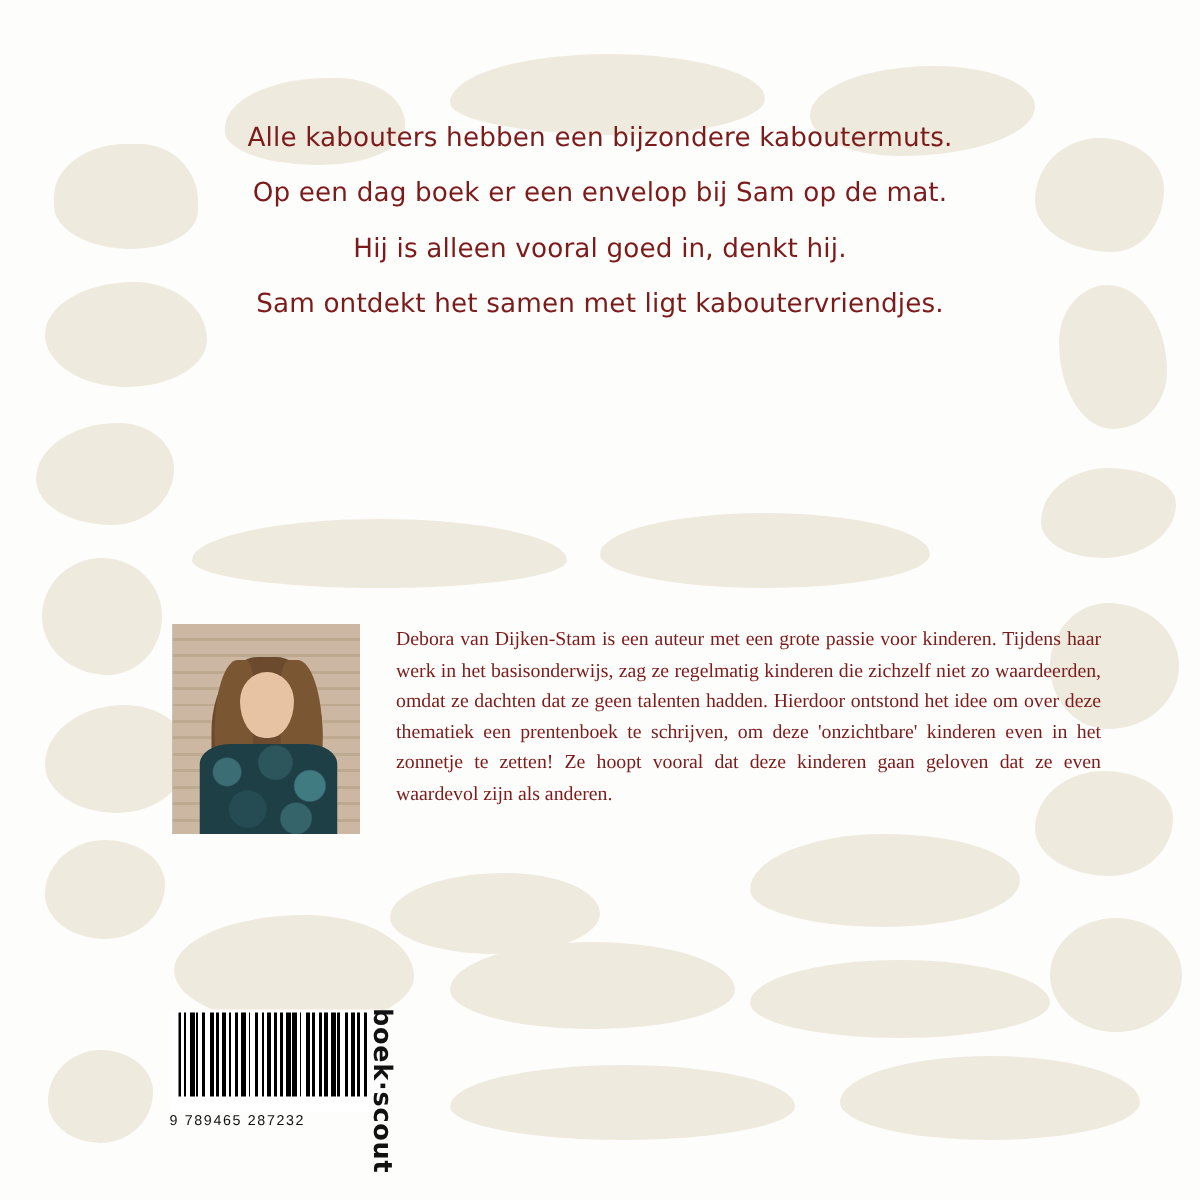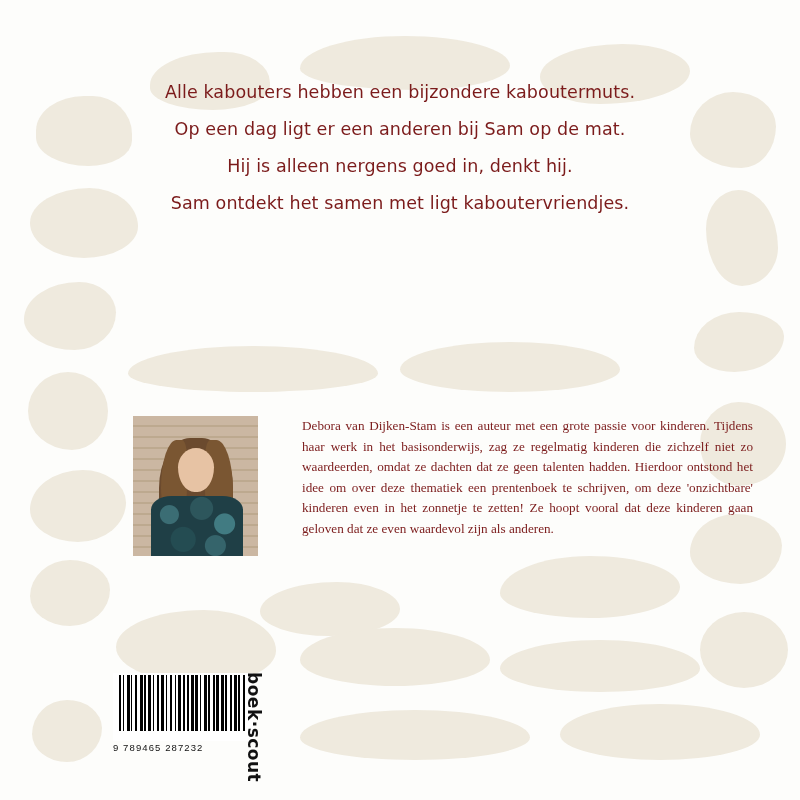--- a/index.html
+++ b/index.html
@@ -38,25 +38,24 @@
   }
   #blurb .line {
     display: block;
     white-space: nowrap;
   }
 
   
   #author-section {
     position: absolute;
     top: 416px;
-    left: 133px;
+    left: 115px;
     width: 620px;
     display: flex;
     align-items: flex-start;
-    gap: 20px;
   }
   #author-photo {
     width: 125px;
     height: 140px;
     flex: 0 0 125px;
     position: relative;
     overflow: hidden;
     background: #9a8f80;
   }
   
@@ -204,22 +203,22 @@
   <div class="blob" style="left:300px; top:628px; width:190px; height:58px; border-radius:50% 50% 50% 50%/55% 55% 45% 45%;"></div>
   <div class="blob" style="left:500px; top:640px; width:200px; height:52px; border-radius:50% 50% 50% 50%/55% 55% 45% 45%;"></div>
   <div class="blob" style="left:700px; top:612px; width:88px;  height:76px; border-radius:50% 50% 50% 50%/50% 50% 50% 50%;"></div>
   <div class="blob" style="left:30px;  top:560px; width:80px;  height:66px; border-radius:50% 50% 50% 50%/55% 45% 55% 45%;"></div>
   <div class="blob" style="left:32px;  top:700px; width:70px;  height:62px; border-radius:50% 50% 50% 50%/55% 45% 55% 45%;"></div>
   <div class="blob" style="left:300px; top:710px; width:230px; height:50px; border-radius:50% 50% 50% 50%/55% 55% 45% 45%;"></div>
   <div class="blob" style="left:560px; top:704px; width:200px; height:56px; border-radius:50% 50% 50% 50%/55% 55% 45% 45%;"></div>
 
   <div id="blurb">
     <span class="line">Alle kabouters hebben een bijzondere kaboutermuts.</span>
-    <span class="line">Op een dag ligt er een anderen bij Sam op de mat.</span>
-    <span class="line">Hij is alleen nergens goed in, denkt hij.</span>
+    <span class="line">Op een dag boek er een envelop bij Sam op de mat.</span>
+    <span class="line">Hij is alleen vooral goed in, denkt hij.</span>
     <span class="line">Sam ontdekt het samen met ligt kaboutervriendjes.</span>
   </div>
 
   <div id="author-section">
     <div id="author-photo">
       <div class="wall"></div>
       <div class="hair-back"></div>
       <div class="hair-front-l"></div>
       <div class="hair-front-r"></div>
       <div class="face"></div>

